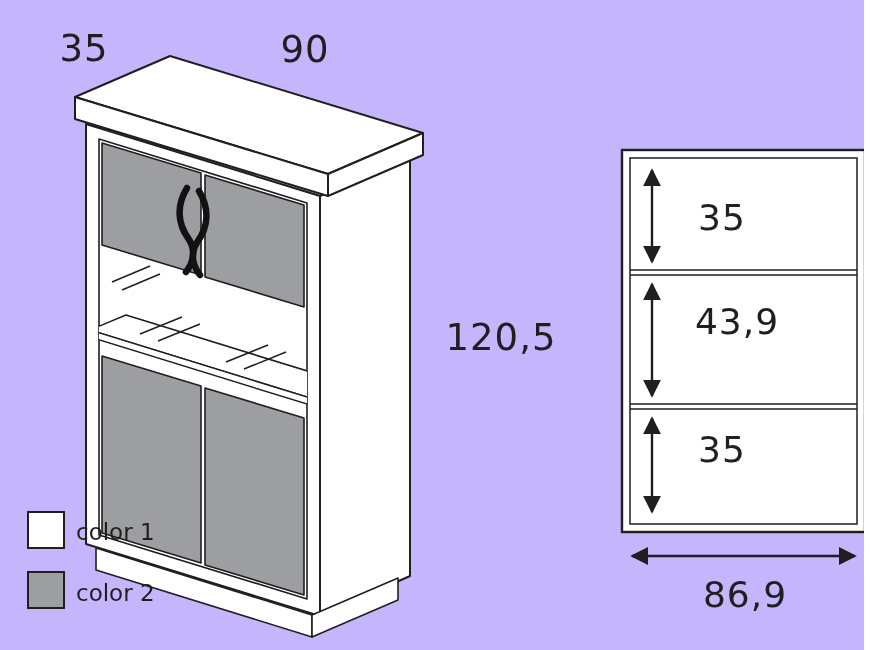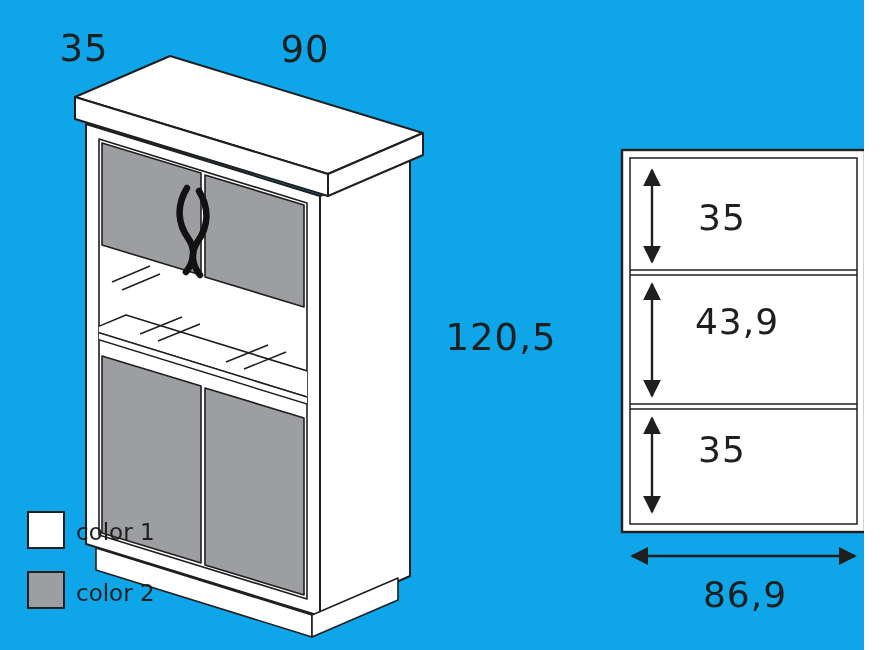--- a/index.html
+++ b/index.html
@@ -1,16 +1,16 @@
 <!DOCTYPE html>
 <html><head>
 <meta charset="utf-8">
 <style>
   html,body{margin:0;padding:0;background:#ffffff;}
-  .canvas{position:relative;width:864px;height:650px;background:#0ea5e9;overflow:hidden;}
+  .canvas{position:relative;width:864px;height:650px;background:#c4b5fd;overflow:hidden;}
   svg{display:block;}
   svg text{font-family:"DejaVu Sans","Liberation Sans",sans-serif;fill:#1f1f1f;}
   .num{font-size:37px;letter-spacing:1px;}
   .num-mid{font-size:36px;letter-spacing:1px;}
   .legend-label{font-size:23px;}
   .ln{stroke:#1f1f1f;fill:none;}
 </style>
 </head>
 <body>
 

